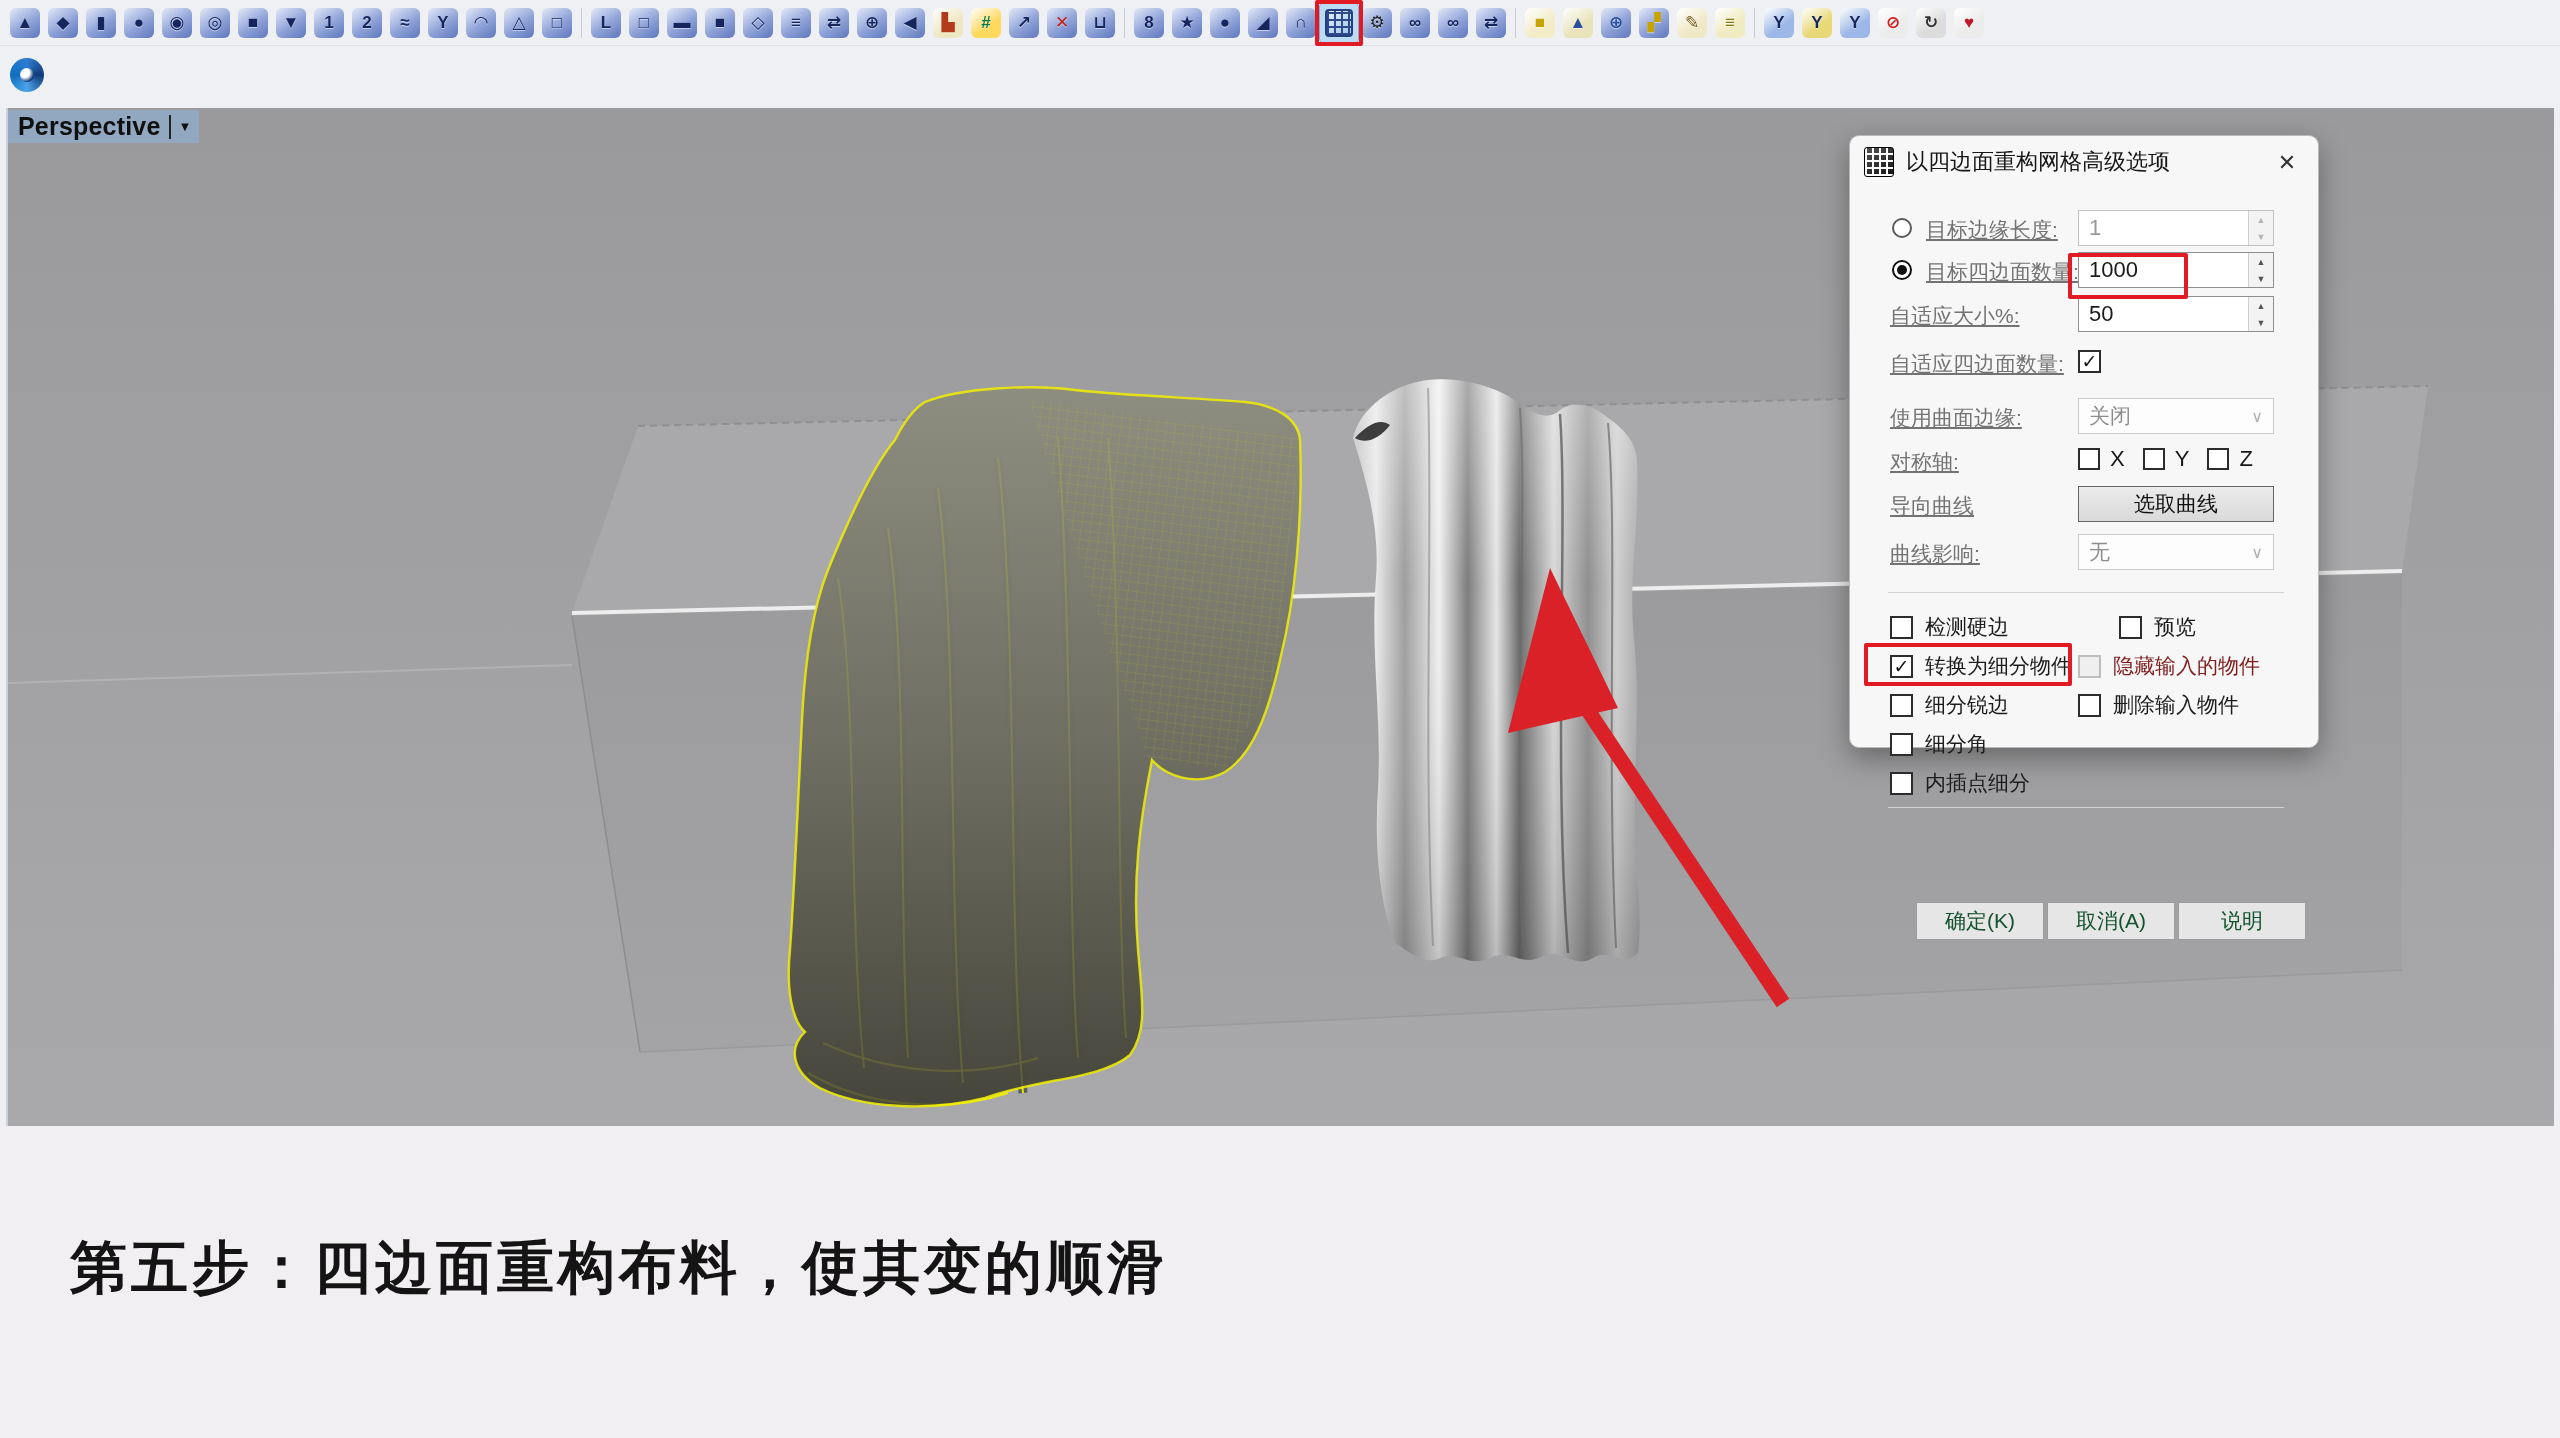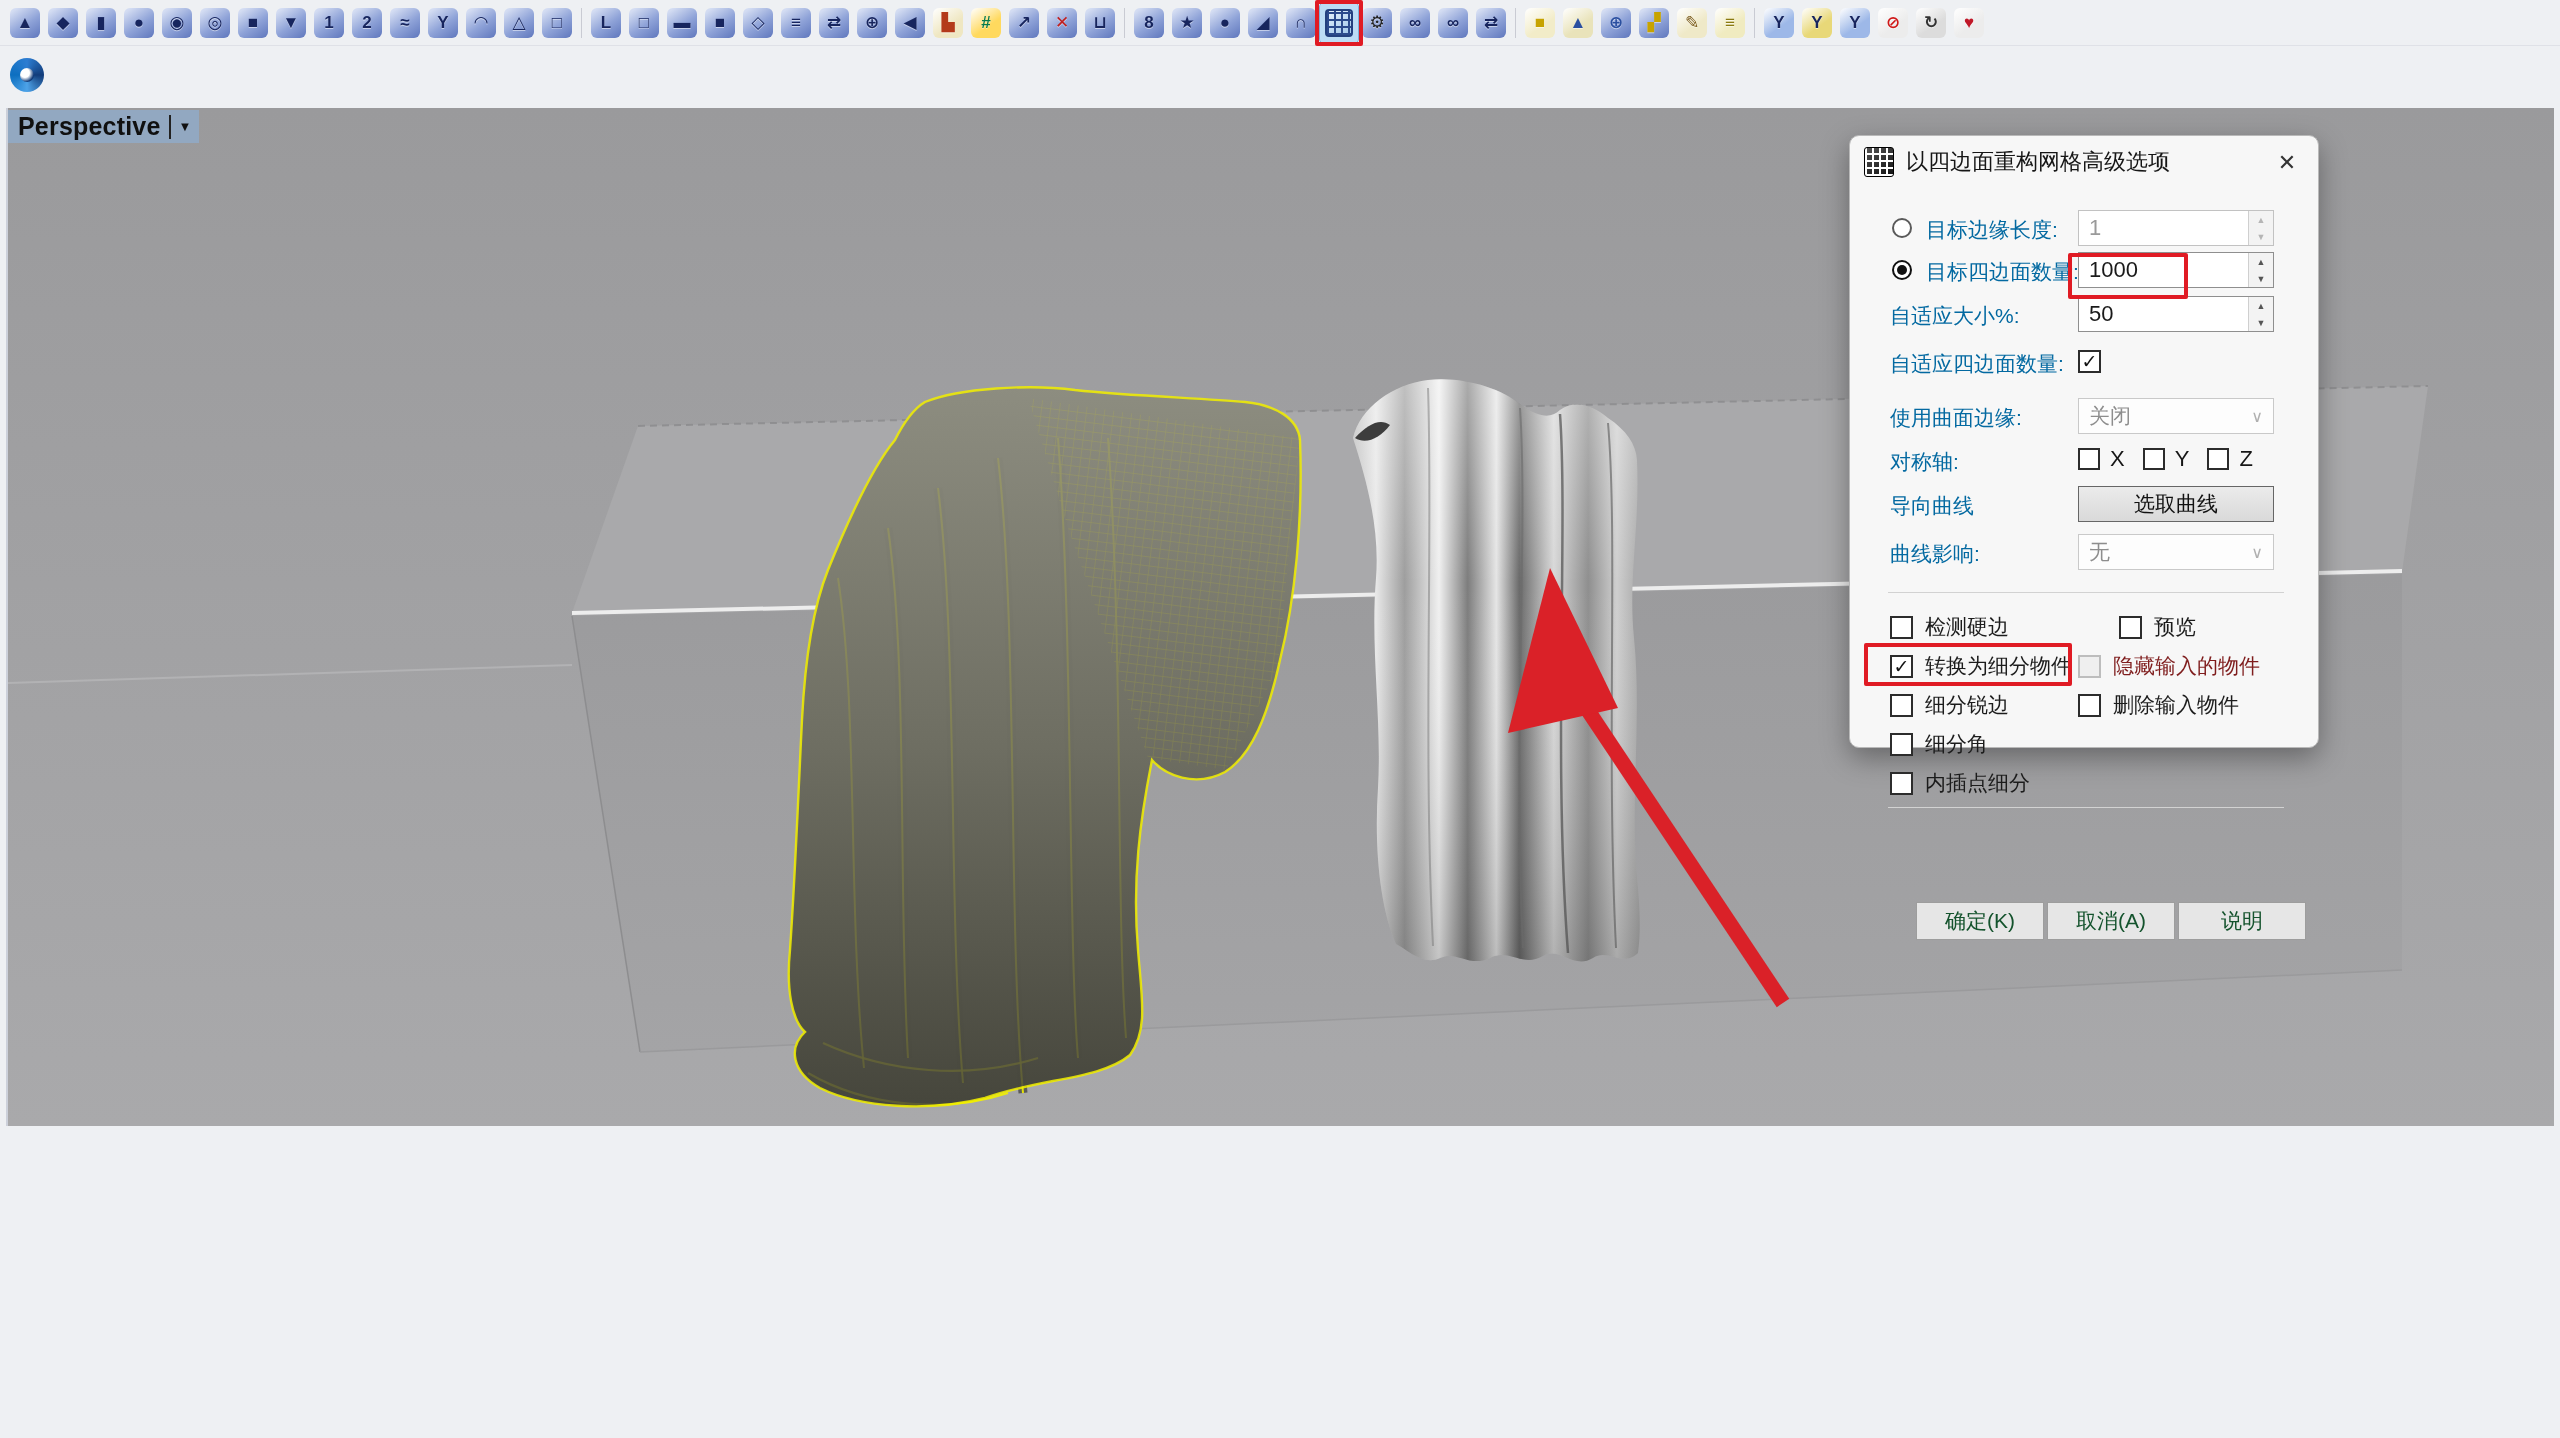--- a/index.html
+++ b/index.html
@@ -52,21 +52,21 @@
           border:1px solid #b9b9b9;border-radius:10px;box-shadow:0 10px 28px rgba(0,0,0,.35);
           box-sizing:border-box;}
   .dlg-title{position:absolute;left:0;top:0;width:100%;height:52px;display:flex;align-items:center;}
   .dlg-ico{width:30px;height:30px;margin-left:14px;border-radius:3px;background:
      repeating-linear-gradient(0deg,#fff 0 2px,transparent 2px 7px),
      repeating-linear-gradient(90deg,#fff 0 2px,transparent 2px 7px),
      linear-gradient(145deg,#555,#111);border:1px solid #000;box-sizing:border-box;}
   .dlg-title-text{margin-left:12px;font-size:22px;color:#161616;}
   .dlg-close{position:absolute;right:14px;top:10px;width:34px;height:34px;display:flex;
              align-items:center;justify-content:center;font-size:22px;color:#333;cursor:pointer;}
-  .dlg-label{position:absolute;left:40px;font-size:21px;color:#0369a1;white-space:nowrap;}
+  .dlg-label{position:absolute;left:40px;font-size:21px;color:#737373;white-space:nowrap;text-decoration:underline;}
   .ctl{position:absolute;left:228px;width:196px;height:36px;box-sizing:border-box;}
   .numbox{background:#fff;border:1px solid #8f8f8f;display:flex;align-items:stretch;}
   .numbox.dis{border-color:#c2c2c2;}
   .numbox .val{flex:1;display:flex;align-items:center;padding-left:10px;font-size:22px;color:#1a1a1a;}
   .numbox.dis .val{color:#9a9a9a;}
   .spin{width:24px;border-left:1px solid #cfcfcf;display:flex;flex-direction:column;}
   .spin span{flex:1;display:flex;align-items:center;justify-content:center;font-size:9px;color:#555;background:#f3f3f3;}
   .numbox.dis .spin span{color:#b5b5b5;}
   .drop{background:#fdfdfd;border:1px solid #c9c9c9;display:flex;align-items:center;
         padding:0 10px;font-size:21px;color:#8d8d8d;}
@@ -482,13 +482,16 @@
         <div class="dlg-btn" style="left: 66px; top: 766px;">确定(K)</div>
         <div class="dlg-btn" style="left: 197px; top: 766px;">取消(A)</div>
         <div class="dlg-btn" style="left: 328px; top: 766px;">说明</div>
       </div>
   </div>
 
   <div class="ann" id="ann1" style="left: 1315px; top: 0px; width: 48px; height: 46px;"></div>
   <div class="ann" style="left:2068px;top:253px;width:120px;height:46px;"></div>
   <div class="ann" style="left:1864px;top:643px;width:208px;height:43px;"></div>
 
+  <div class="caption-area">
+    <div class="caption">第五步：四边面重构布料，使其变的顺滑</div>
+  </div>
 </div>
 
 </body></html>

